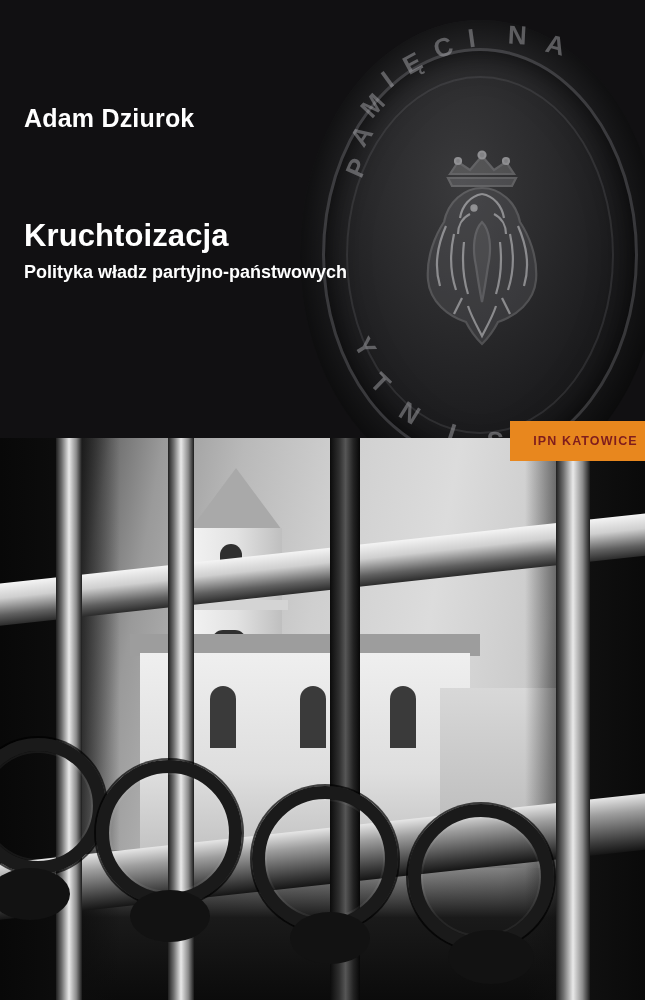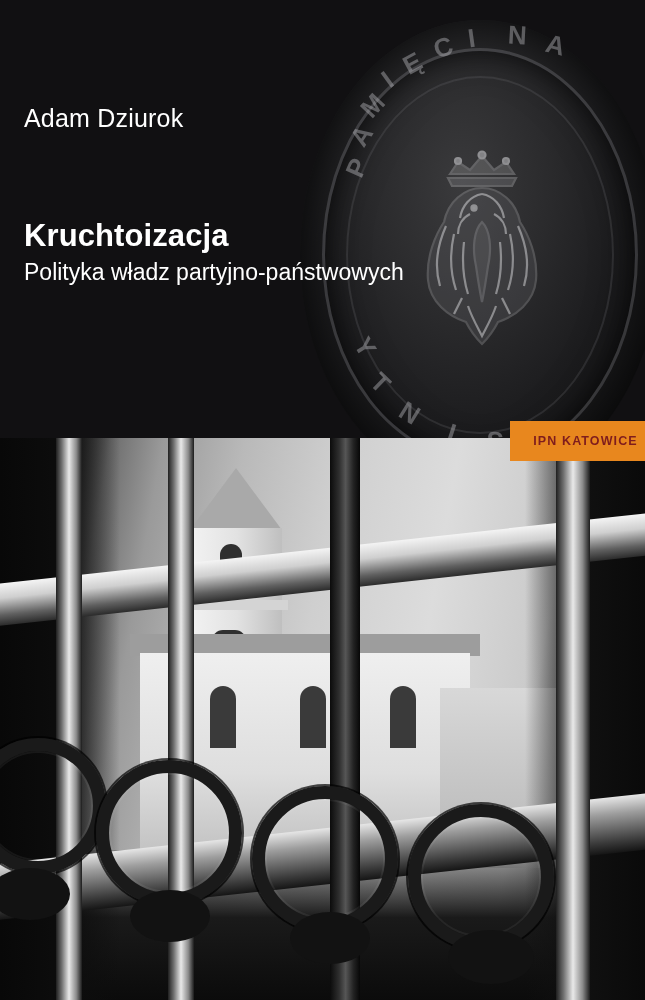--- a/index.html
+++ b/index.html
@@ -76,40 +76,40 @@
     opacity: 0.62;
   }
 
   
   .author {
     position: absolute;
     left: 24px;
     top: 104px;
     color: #ffffff;
     font-size: 25px;
-    font-weight: normal;
+    font-weight: bold;
     letter-spacing: 0.2px;
   }
   .title {
     position: absolute;
     left: 24px;
     top: 218px;
     color: #ffffff;
     font-size: 31px;
     font-weight: bold;
     letter-spacing: 0.1px;
   }
   .subtitle {
     position: absolute;
     left: 24px;
     top: 258px;
     width: 580px;
     color: #ffffff;
-    font-size: 23px;
-    font-weight: normal;
+    font-size: 18px;
+    font-weight: bold;
     line-height: 29px;
   }
   .subtitle div { white-space: nowrap; }
 
   
   .badge {
     position: absolute;
     left: 494px;
     top: 421px;
     width: 151px;

